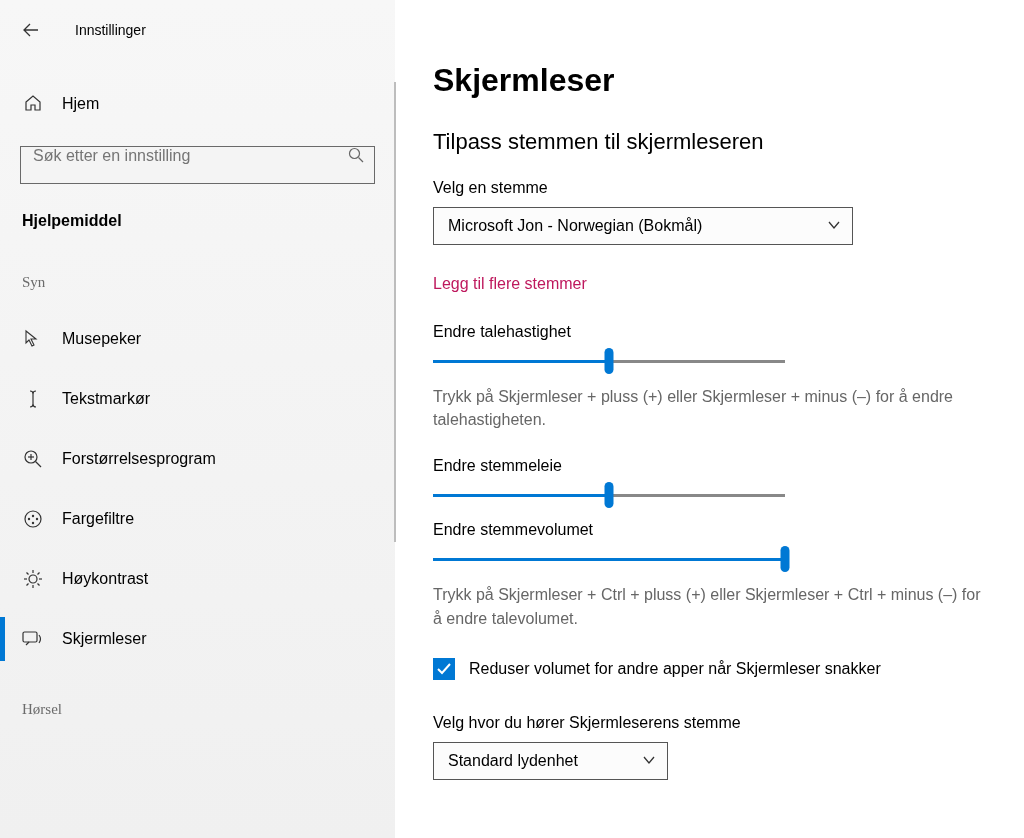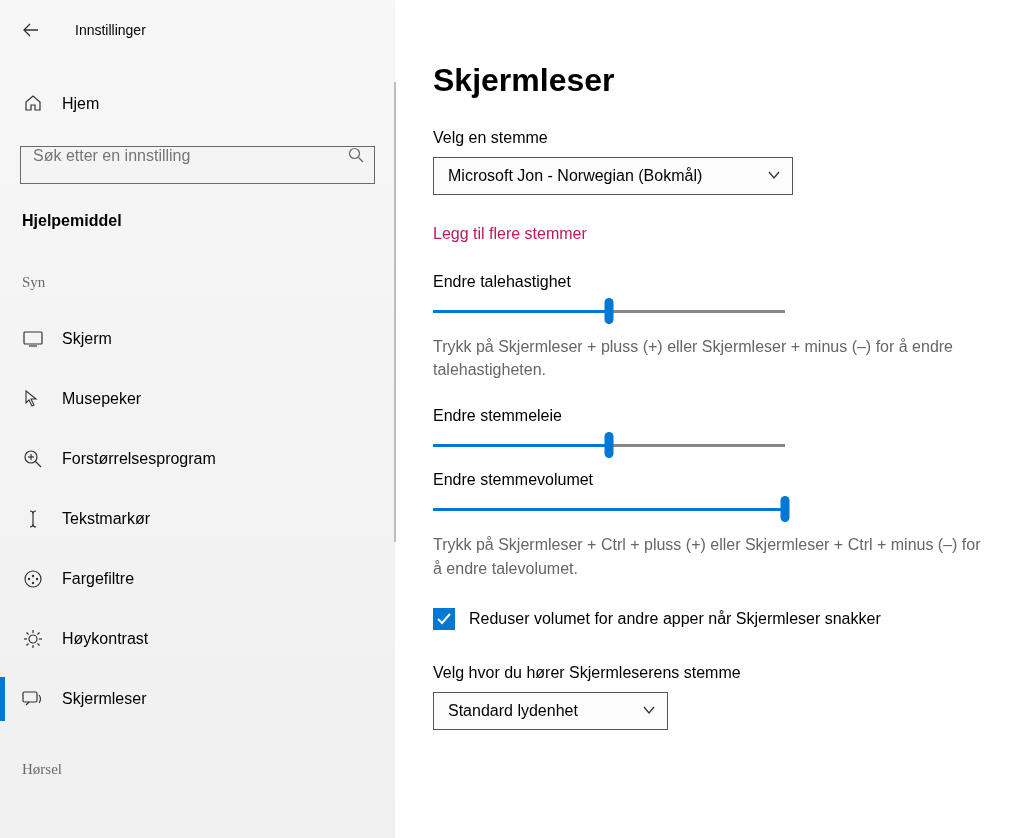--- a/index.html
+++ b/index.html
@@ -139,21 +139,21 @@
     border: 1px solid #555;
     height: 38px;
     display: flex;
     align-items: center;
     justify-content: space-between;
     padding: 0 12px 0 14px;
     font-size: 16px;
     cursor: pointer;
     background: #fcfcfc;
   }
-  .dropdown.voice { width: 360px; margin-bottom: 30px; }
+  .dropdown.voice { width: 420px; margin-bottom: 30px; }
   .dropdown.device { width: 235px; }
   .link {
     color: #be185d;
     font-size: 16px;
     cursor: pointer;
     display: inline-block;
     margin-bottom: 30px;
   }
   .slider-wrap { margin-bottom: 12px; width: 352px; }
   .slider-track {
@@ -243,53 +243,44 @@
     </span>
   </div>
 
   <div class="category">Hjelpemiddel</div>
 
   <div class="group-label">Syn</div>
 
   <div class="nav-list">
     <div class="nav-item">
       <span class="icon">
-        <svg width="20" height="16" viewBox="0 0 20 16">
-            <rect x="1" y="1" width="18" height="12" rx="1" fill="none" stroke="#333" stroke-width="1.2"></rect>
-            <line x1="6" y1="15" x2="14" y2="15" stroke="#333" stroke-width="1.2"></line>
-          </svg>
-      </span>
-      <span class="label">Skjerm</span>
-    </div>
-    <div class="nav-item">
-      <span class="icon">
         <svg width="20" height="20" viewBox="0 0 20 20">
             <path d="M3 2 L3 14 L6 11 L9 17 L11 16 L8 10 L13 10 Z" fill="none" stroke="#333" stroke-width="1.1"></path>
           </svg>
       </span>
       <span class="label">Musepeker</span>
+    </div>
+    <div class="nav-item">
+      <span class="icon">
+        <svg width="14" height="20" viewBox="0 0 14 20">
+            <path d="M4 2 Q7 2 7 5 V15 Q7 18 4 18 M10 2 Q7 2 7 5 M10 18 Q7 18 7 15" fill="none" stroke="#333" stroke-width="1.2"></path>
+          </svg>
+      </span>
+      <span class="label">Tekstmarkør</span>
     </div>
     <div class="nav-item">
       <span class="icon">
         <svg width="20" height="20" viewBox="0 0 20 20">
             <circle cx="8" cy="8" r="6" fill="none" stroke="#333" stroke-width="1.2"></circle>
             <line x1="5" y1="8" x2="11" y2="8" stroke="#333" stroke-width="1.2"></line>
             <line x1="8" y1="5" x2="8" y2="11" stroke="#333" stroke-width="1.2"></line>
             <line x1="12.5" y1="12.5" x2="18" y2="18" stroke="#333" stroke-width="1.2"></line>
           </svg>
       </span>
       <span class="label">Forstørrelsesprogram</span>
-    </div>
-    <div class="nav-item">
-      <span class="icon">
-        <svg width="14" height="20" viewBox="0 0 14 20">
-            <path d="M4 2 Q7 2 7 5 V15 Q7 18 4 18 M10 2 Q7 2 7 5 M10 18 Q7 18 7 15" fill="none" stroke="#333" stroke-width="1.2"></path>
-          </svg>
-      </span>
-      <span class="label">Tekstmarkør</span>
     </div>
     <div class="nav-item">
       <span class="icon">
         <svg width="20" height="20" viewBox="0 0 20 20">
             <circle cx="10" cy="10" r="8" fill="none" stroke="#333" stroke-width="1.2"></circle>
             <circle cx="10" cy="7" r="1.2" fill="#333"></circle>
             <circle cx="14" cy="10" r="1.2" fill="#333"></circle>
             <circle cx="6" cy="10" r="1.2" fill="#333"></circle>
             <circle cx="10" cy="14" r="1.2" fill="#333"></circle>
           </svg>
@@ -326,20 +317,21 @@
     </div>
   </div>
 
   <div class="group-label hearing">Hørsel</div>
 
   <div class="scroll-indicator"></div>
 </div>
 
 <div class="content">
   <h1>Skjermleser</h1>
+  <h2>Tilpass stemmen til skjermleseren</h2>
 
   <div class="field-label">Velg en stemme</div>
   <div class="dropdown voice">
     <span>Microsoft Jon - Norwegian (Bokmål)</span>
     <span class="chevron">
       <svg viewBox="0 0 12 12">
           <path d="M1 3 L6 9 L11 3" fill="none" stroke="#333" stroke-width="1.3"></path>
         </svg>
     </span>
   </div>

